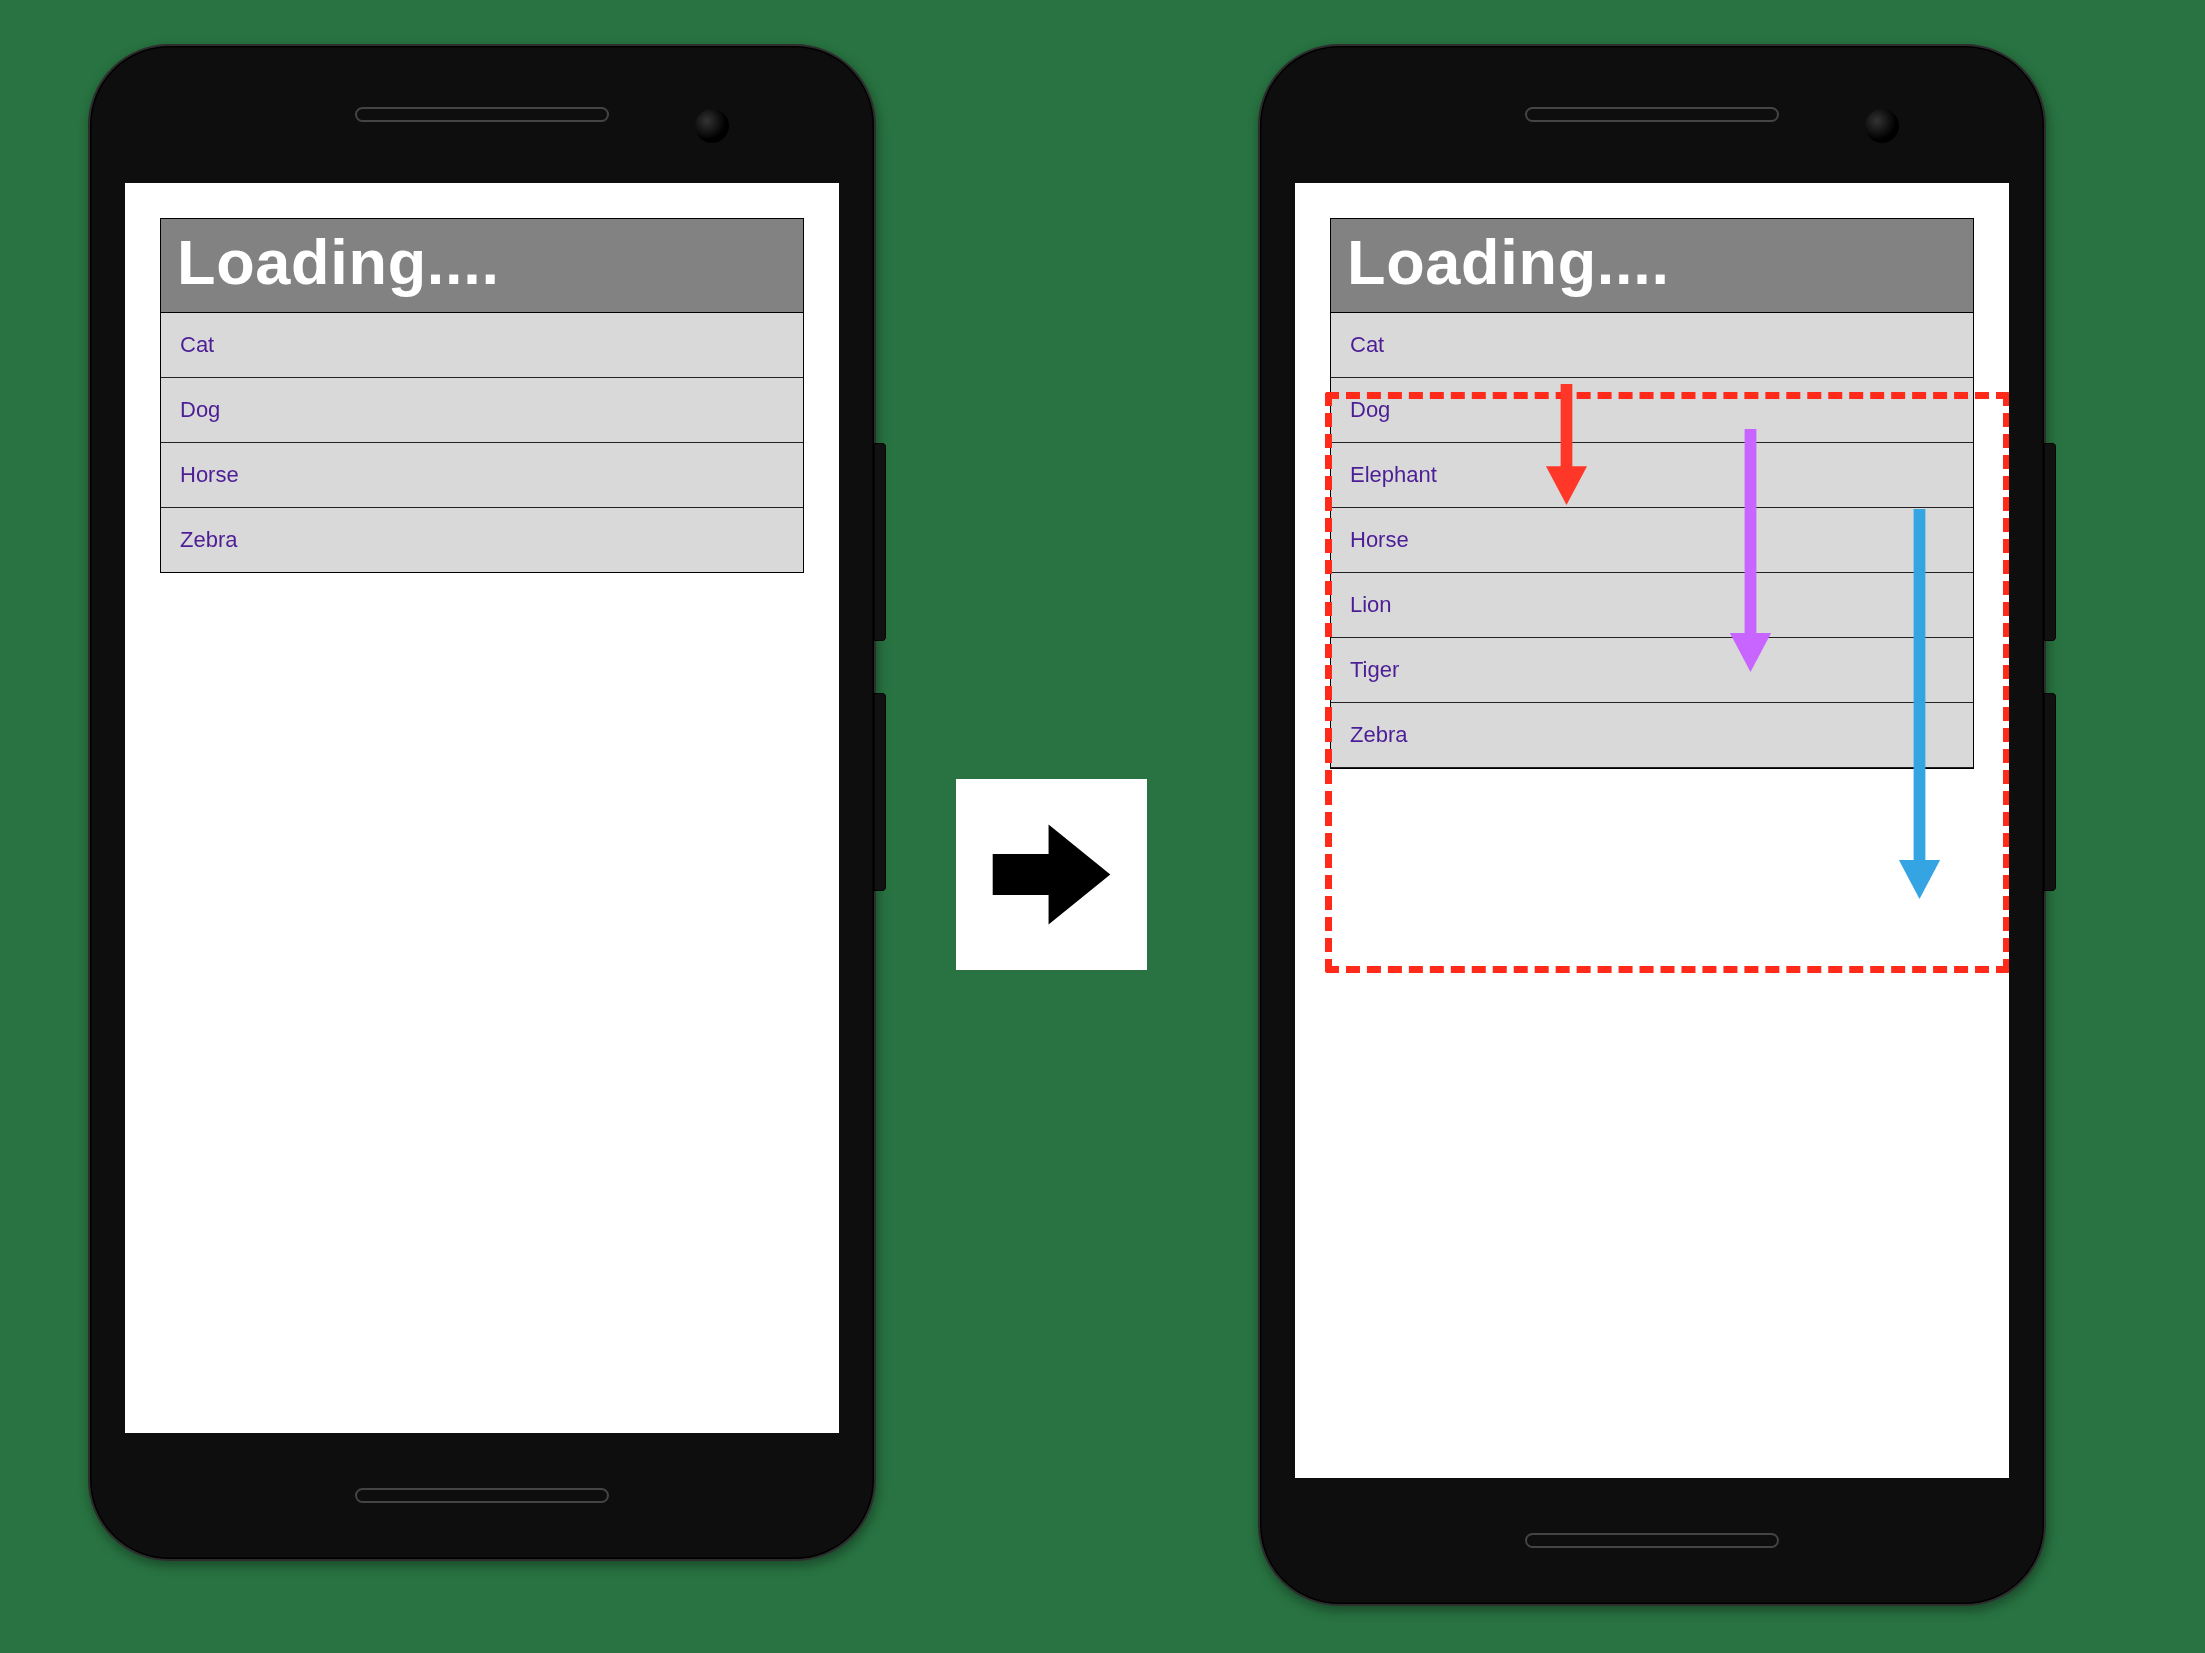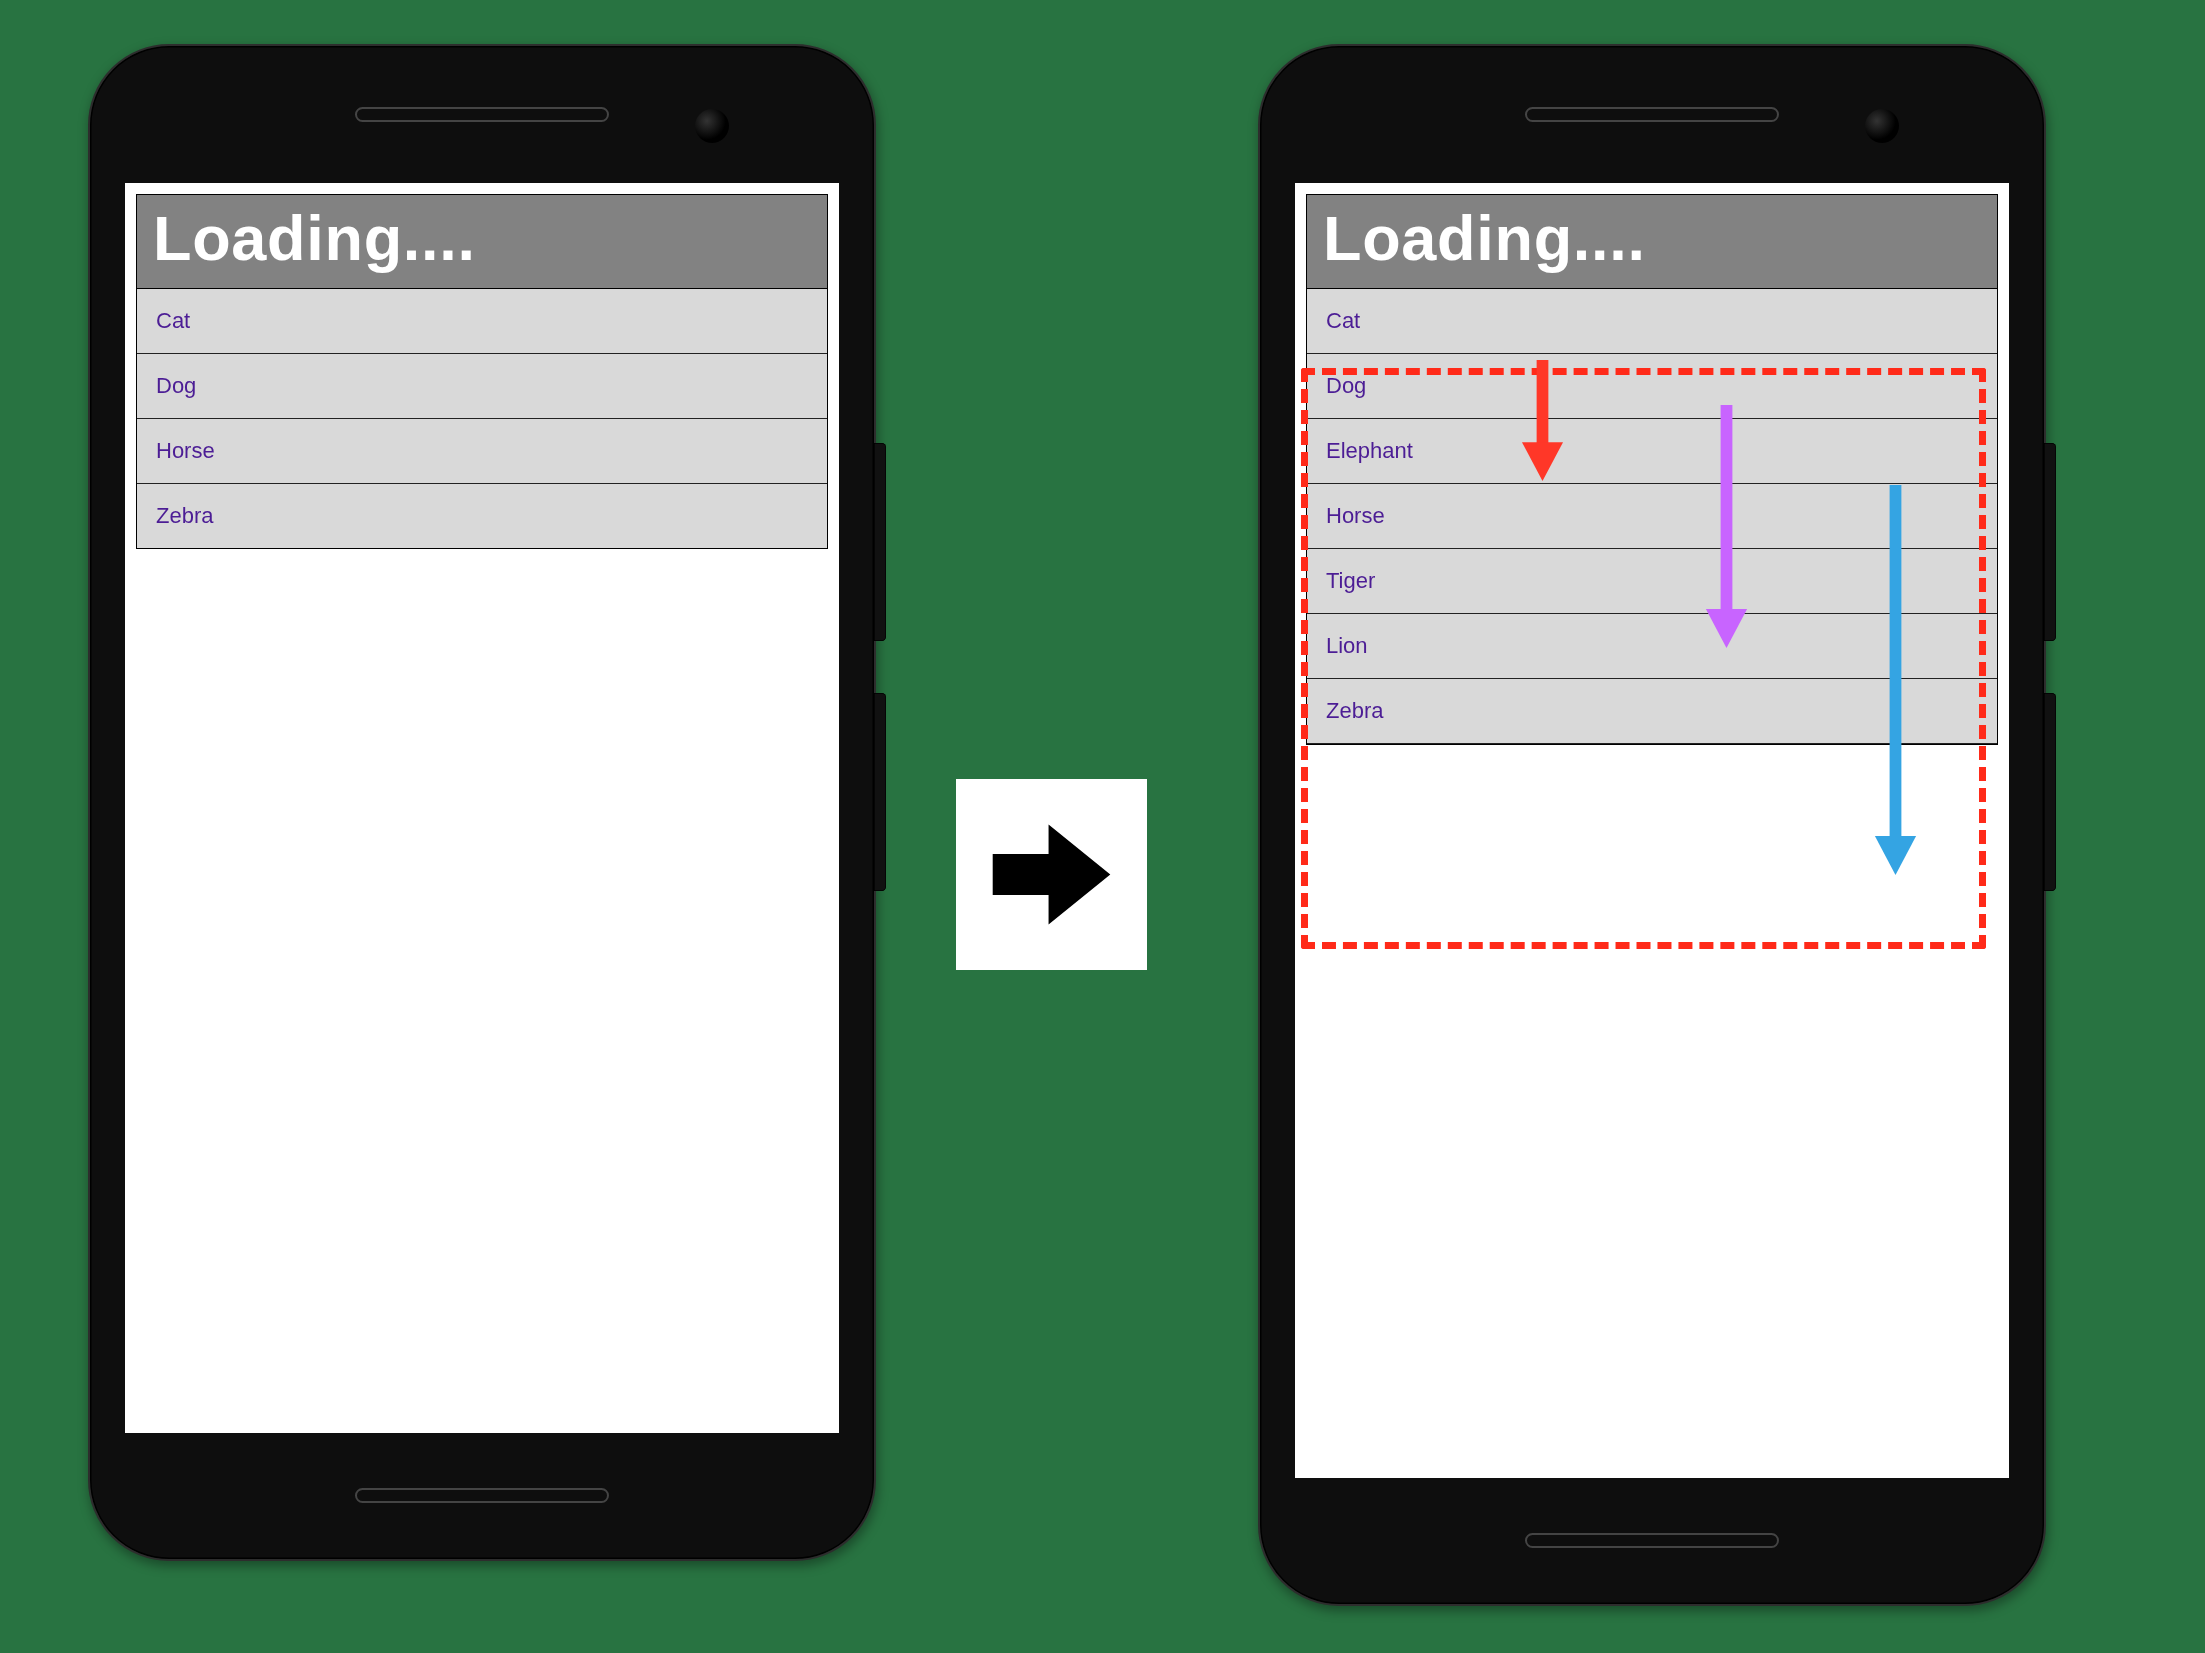--- a/index.html
+++ b/index.html
@@ -63,21 +63,21 @@
     top: 63px;
     left: 50%;
     margin-left: 213px;
   }
   .top-spacer    { height: 137px; display:flex; align-items:center; }
   .bottom-spacer { height: 125px; display:flex; align-items:center; }
 
   .screen {
     background: var(--screen-white);
     margin: 0 35px;
-    padding: 11px;
+    padding: 35px;
     box-sizing: border-box;
     overflow: hidden;
   }
   .phone.left  .screen { height: 1250px; }
   .phone.right .screen { height: 1295px; }
 
   .app {
     border: 1.5px solid #000;
     background: #fff;
     font-family: inherit;
@@ -167,22 +167,22 @@
     <div class="speaker"></div>
   </div>
   <div class="camera"></div>
   <div class="screen">
     <div class="app" style="position:relative;">
       <div class="app-header">Loading....</div>
       <div class="row">Cat</div>
       <div class="row">Dog</div>
       <div class="row">Elephant</div>
       <div class="row">Horse</div>
+      <div class="row">Lion</div>
       <div class="row">Tiger</div>
-      <div class="row">Lion</div>
       <div class="row">Zebra</div>
 
       <div class="dashed-box" style="left:-5.9px; top:173px; width:685px; height:581px;"></div>
 
       <svg class="data-arrow" style="left:206px; top:165px; width:59px; height:121px;" viewBox="0 0 80 165">
         <line x1="40" y1="0" x2="40" y2="120" stroke="#ff3728" stroke-width="16"></line>
         <polygon points="40,165 12,112 68,112" fill="#ff3728"></polygon>
       </svg>
       <svg class="data-arrow" style="left:390px; top:210px; width:59px; height:243px;" viewBox="0 0 80 330">
         <line x1="40" y1="0" x2="40" y2="285" stroke="#c864ff" stroke-width="16"></line>

